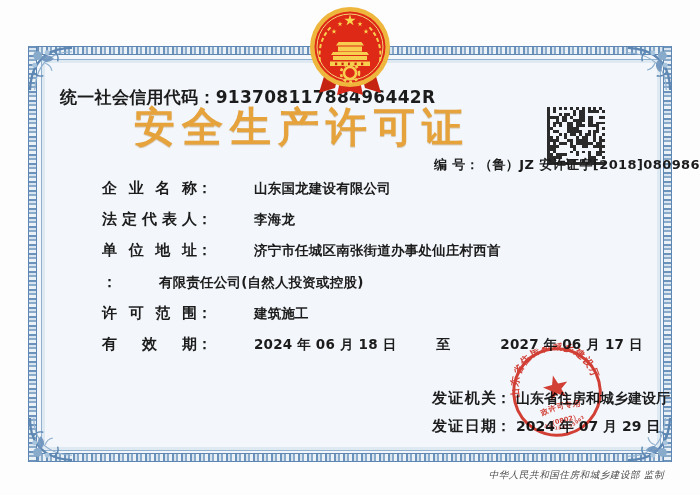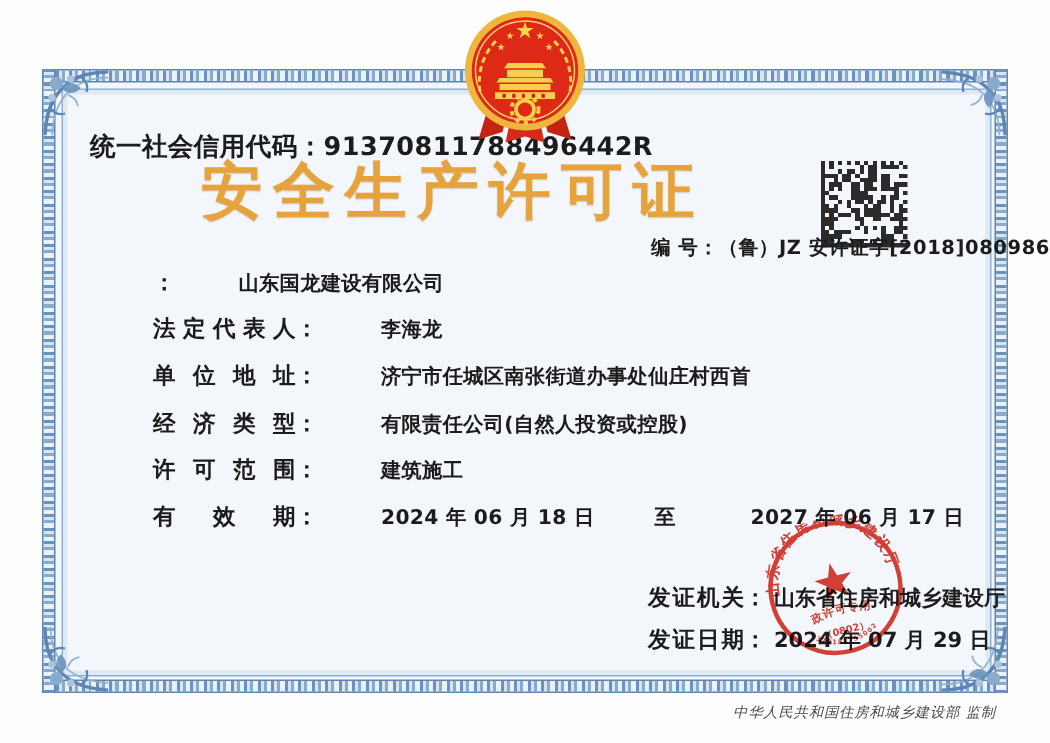--- a/index.html
+++ b/index.html
@@ -372,35 +372,35 @@
         <rect x="16" y="19" width="1" height="1"></rect>
         <rect x="17" y="19" width="1" height="1"></rect>
         <rect x="18" y="19" width="1" height="1"></rect>
         <rect x="19" y="19" width="1" height="1"></rect>
       </svg></div>
 
   <div class="serial"><span>编 号：</span><span>（鲁）JZ 安许证字[2018]080986</span></div>
 
   <div class="fields">
     <div class="frow">
+      <span class="flabel">企业名称</span>
         <span class="fcolon">：</span>
         <span class="fvalue">山东国龙建设有限公司</span>
     </div>
     <div class="frow">
       <span class="flabel">法定代表人</span>
         <span class="fcolon">：</span>
         <span class="fvalue">李海龙</span>
     </div>
     <div class="frow">
       <span class="flabel">单位地址</span>
         <span class="fcolon">：</span>
         <span class="fvalue">济宁市任城区南张街道办事处仙庄村西首</span>
     </div>
     <div class="frow">
-      <span class="flabel">经济类型</span>
         <span class="fcolon">：</span>
         <span class="fvalue">有限责任公司(自然人投资或控股)</span>
     </div>
     <div class="frow">
       <span class="flabel">许可范围</span>
         <span class="fcolon">：</span>
         <span class="fvalue">建筑施工</span>
     </div>
     <div class="frow">
       <span class="flabel">有效期</span>

